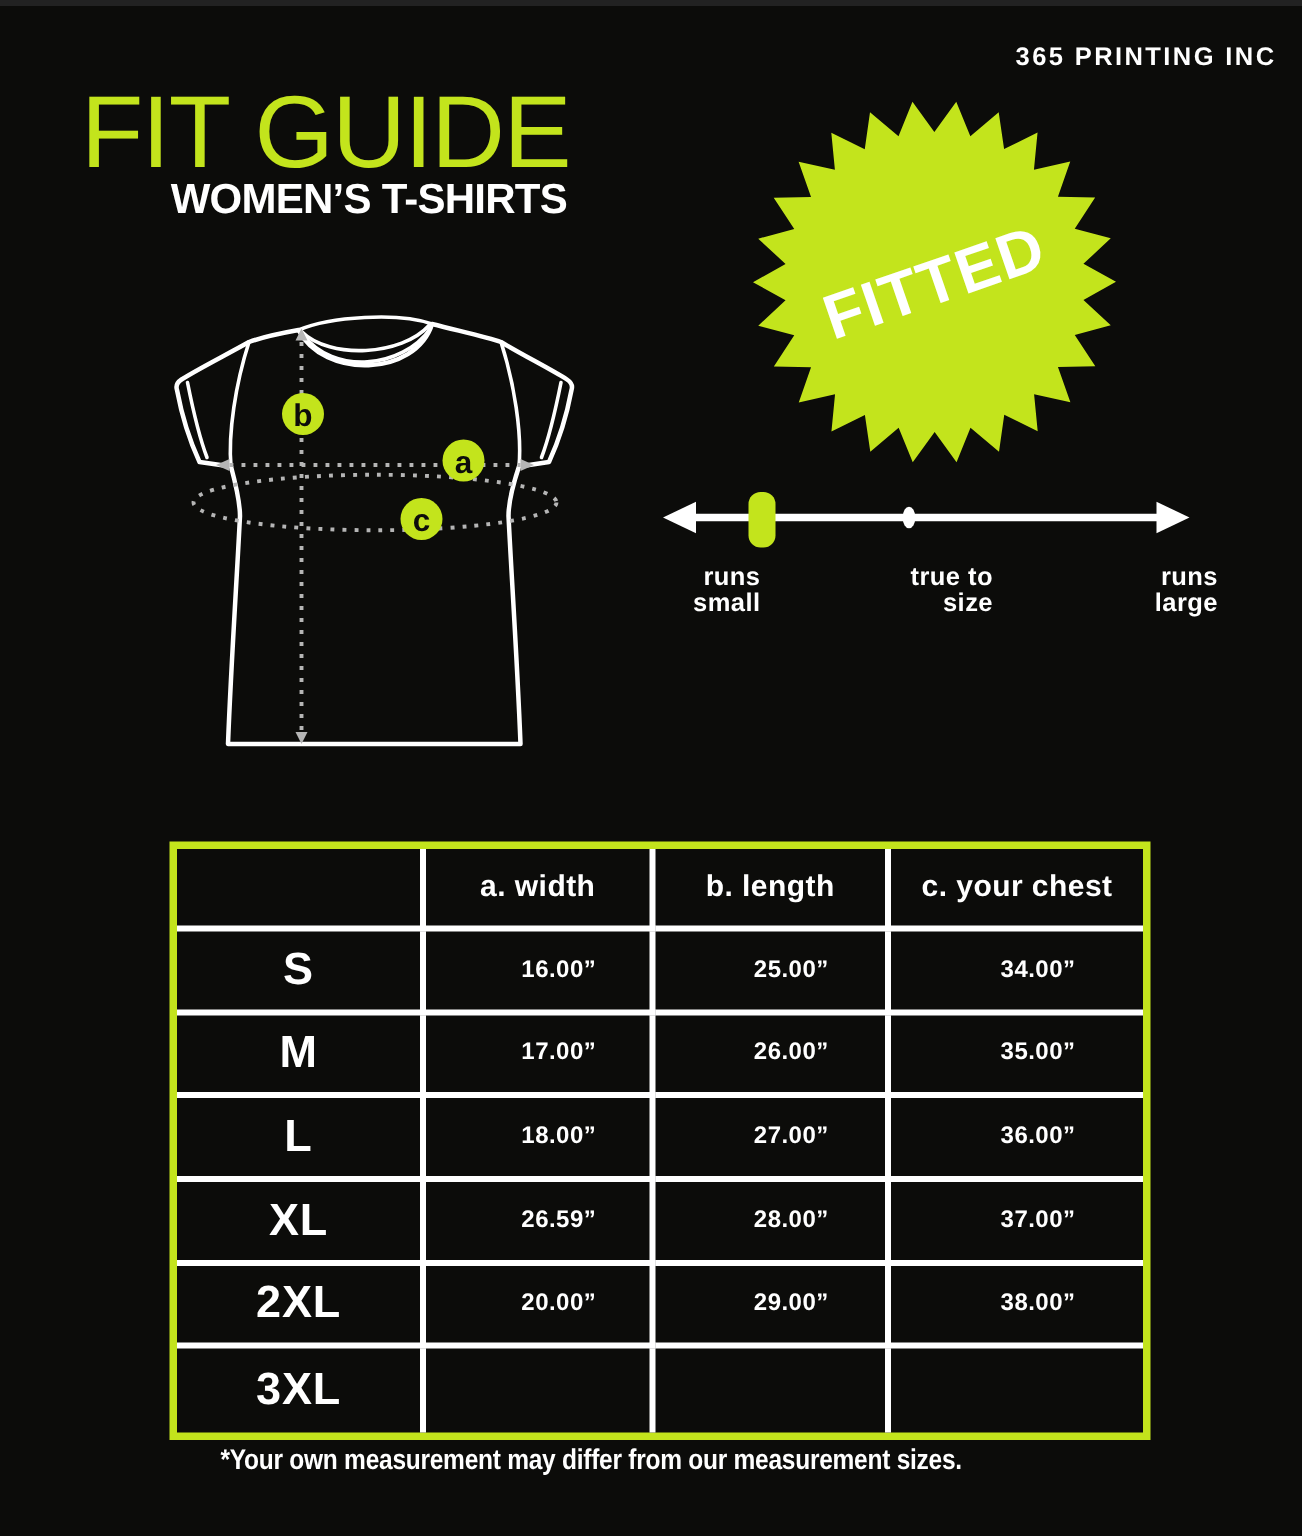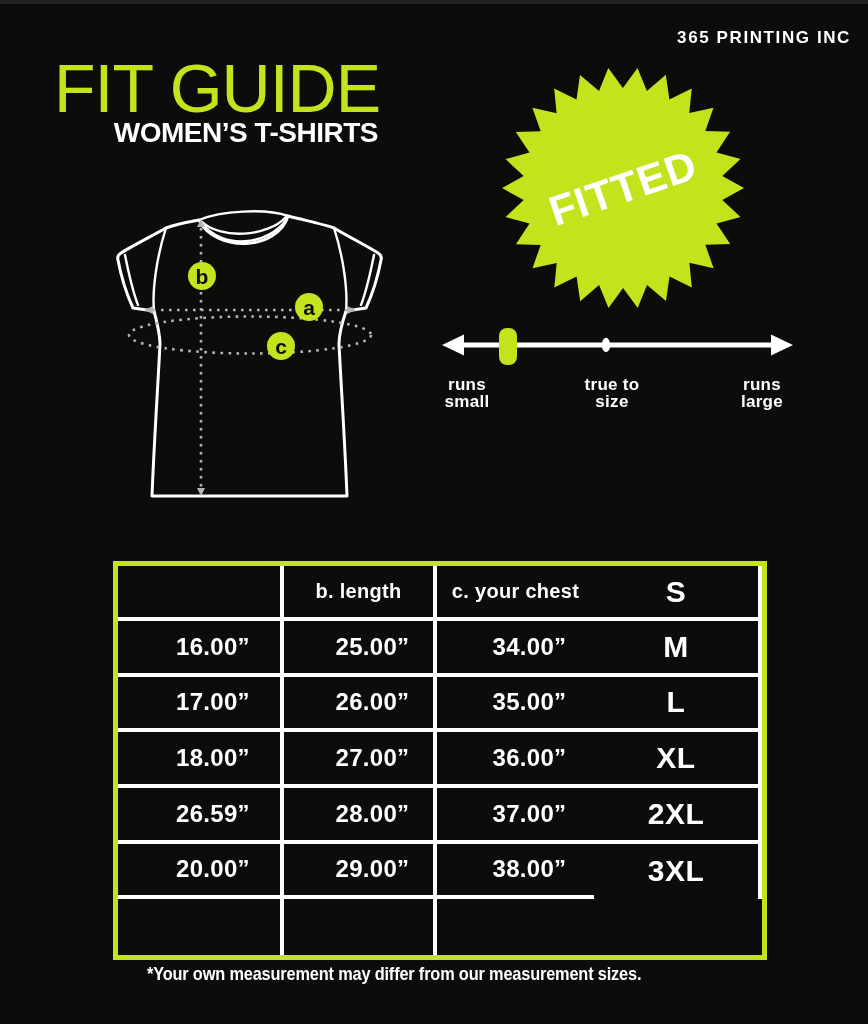--- a/index.html
+++ b/index.html
@@ -31,21 +31,21 @@
   .tshirt-svg{position:absolute;left:100px;top:195px;}
   .badge-svg{position:absolute;left:497px;top:56px;}
   .badge-star{fill:var(--accent);}
   .badge-text{
     fill:#fff;font-family:"Liberation Sans",sans-serif;
     font-size:42px;font-weight:bold;letter-spacing:1px;
   }
   .scale-svg{position:absolute;left:430px;top:318px;}
   .scale-marker{fill:var(--accent);}
   .scale-label{
-    position:absolute;top:372px;text-align:center;
+    position:absolute;top:372px;text-align:right;
     font-size:17px;font-weight:bold;line-height:17px;letter-spacing:0.3px;
   }
   .scale-label.l1{left:427px;width:80px;}
   .scale-label.l2{left:562px;width:100px;}
   .scale-label.l3{left:712px;width:100px;}
 
   .size-chart{
     position:absolute;left:113px;top:557px;width:654px;height:399px;
     box-sizing:border-box;border:5px solid var(--accent);
     display:grid;
@@ -54,21 +54,21 @@
   }
   .cell{
     display:flex;align-items:center;justify-content:center;
     border-right:4px solid #fff;border-bottom:4px solid #fff;
     font-weight:bold;box-sizing:border-box;
   }
   .cell.last-col{border-right:none;}
   .cell.last-row{border-bottom:none;}
   .cell.head{font-size:20px;letter-spacing:0.3px;}
   .cell.size{font-size:30px;letter-spacing:0.5px;}
-  .cell.val{font-size:24px;letter-spacing:0.3px;padding-left:28px;}
+  .cell.val{font-size:16px;letter-spacing:0.3px;padding-left:28px;}
 
   .footnote{
     position:absolute;left:147px;top:959px;
     font-size:19px;font-weight:bold;letter-spacing:-0.2px;white-space:nowrap;
     transform:scaleX(0.86);transform-origin:left center;
   }
 
   .outline{stroke:#fff;stroke-width:3;fill:none;stroke-linejoin:round;stroke-linecap:round;}
   .thin{stroke:#fff;stroke-width:2.4;fill:none;stroke-linecap:round;}
   .dotline{stroke:var(--dotted);stroke-width:2.6;fill:none;stroke-dasharray:2.6 5.4;}
@@ -157,20 +157,21 @@
     <div>true to</div>
     <div>size</div>
   </div>
   <div class="scale-label l3">
     <div>runs</div>
     <div>large</div>
   </div>
 
   <div class="size-chart">
     <div class="cell head"></div>
+    <div class="cell head">a. width</div>
     <div class="cell head">b. length</div>
     <div class="cell head last-col">c. your chest</div>
 
     <div class="cell size">S</div>
     <div class="cell val">16.00”</div>
     <div class="cell val">25.00”</div>
     <div class="cell val last-col">34.00”</div>
 
     <div class="cell size">M</div>
     <div class="cell val">17.00”</div>

